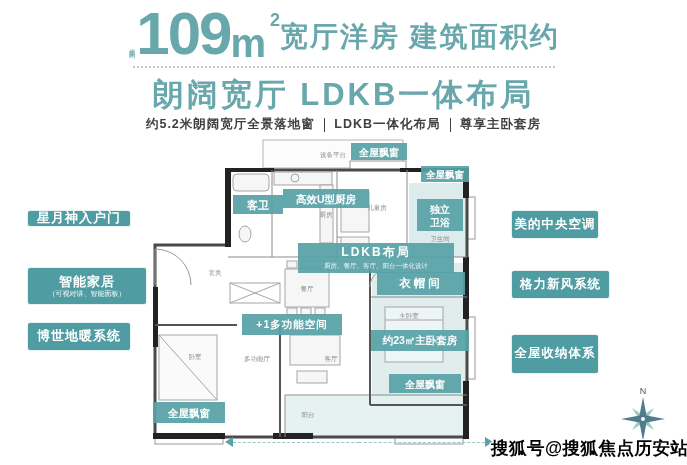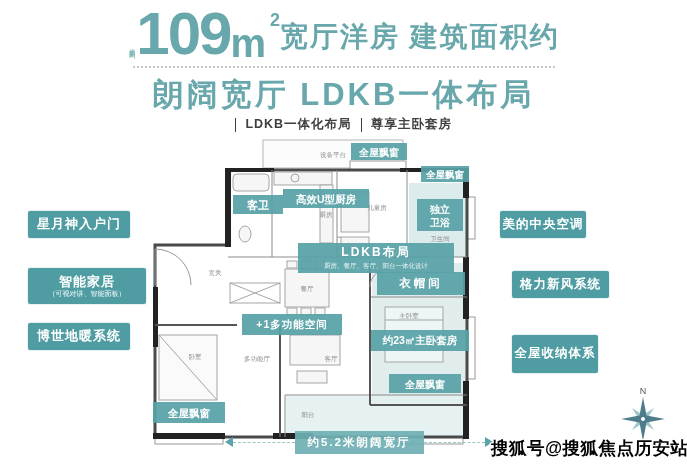--- a/index.html
+++ b/index.html
@@ -15,24 +15,24 @@
   .title-rest{font-size:28px;font-weight:bold;letter-spacing:2px;padding-bottom:3px;}
   .dotted-sep{position:absolute;top:66px;left:133px;width:422px;border-top:2px dotted #c8c8c8;}
   .subtitle{position:absolute;top:74px;left:0;right:0;text-align:center;font-size:31px;font-weight:bold;color:#68a7ab;letter-spacing:3px;}
   .feature-line{position:absolute;top:116px;left:0;right:0;display:flex;justify-content:center;align-items:center;gap:9px;color:#3f3f3f;font-size:12.5px;font-weight:bold;letter-spacing:1px;}
   .feature-sep{width:1.5px;height:14px;background:#3f3f3f;}
 
   
   .tag{position:absolute;background:#4f9da3;color:#fff;text-align:center;border-radius:2px;display:flex;flex-direction:column;justify-content:center;box-shadow:0 0 0 1px #e9f2f2;}
   .tag .lbl{font-size:13px;font-weight:bold;letter-spacing:1px;line-height:1.25;}
   .tag .sub{font-size:7px;letter-spacing:0;opacity:.95;line-height:1.2;}
-  .tag.l1{left:28px;top:211px;width:102px;height:27px;}
+  .tag.l1{left:28px;top:211px;width:102px;height:15px;}
   .tag.l2{left:28px;top:268px;width:118px;height:36px;}
   .tag.l3{left:28px;top:323px;width:102px;height:27px;}
-  .tag.r1{left:500px;top:211px;width:86px;height:27px;font-family:Liberation Serif, serif;}
+  .tag.r1{left:512px;top:211px;width:86px;height:27px;font-family:Liberation Serif, serif;}
   .tag.r2{left:512px;top:271px;width:97px;height:27px;}
   .tag.r3{left:512px;top:335px;width:86px;height:38px;}
   .tag.r1 .lbl,.tag.r2 .lbl,.tag.r3 .lbl{font-size:12.5px;}
 
   
   .plan{position:absolute;left:145px;top:137px;width:335px;height:310px;}
   .plan text{font-family:"Liberation Sans","DejaVu Sans",sans-serif;}
   .roomtxt{fill:#8a8a8a;font-size:6.5px;}
   .ovl{fill:#57a1a7;opacity:.93;}
   .ovltxt{fill:#ffffff;font-weight:bold;}
@@ -59,20 +59,21 @@
 
   <div class="title-row">
     <span class="area-prefix">建筑面积约</span>
     <span class="area-number">109</span>
     <span class="area-unit"><span>m</span><span class="area-exp">2</span></span>
     <span class="title-rest">宽厅洋房 建筑面积约</span>
   </div>
   <div class="dotted-sep"></div>
   <div class="subtitle">朗阔宽厅 LDKB一体布局</div>
   <div class="feature-line">
+    <span>约5.2米朗阔宽厅全景落地窗</span>
     <span class="feature-sep"></span>
     <span>LDKB一体化布局</span>
     <span class="feature-sep"></span>
     <span>尊享主卧套房</span>
   </div>
 
   <div class="tag l1">
       <span class="lbl">星月神入户门</span>
     </div>
   <div class="tag l2">
@@ -227,21 +228,20 @@
     </g>
     <g>
       <rect class="ovl" x="8" y="265" width="72" height="21"></rect>
       <text x="44" y="279.5" text-anchor="middle" class="ovltxt" font-size="10.5">全屋飘窗</text>
     </g>
   </svg>
 
   <div class="dimension">
     <span class="dim-arrow-left"></span>
     <span class="dim-line"></span>
-    <span class="dim-label">约5.2米朗阔宽厅</span>
     <span class="dim-line"></span>
     <span class="dim-arrow-right"></span>
   </div>
 
   <div class="compass">
     <div class="n">N</div>
     <svg width="46" height="46" viewBox="0 0 46 46">
       <polygon points="34,12 27,23 34,34 23,27 12,34 19,23 12,12 23,19" fill="#9fc6c9"></polygon>
       <polygon points="23,1 26.5,19.5 45,23 26.5,26.5 23,45 19.5,26.5 1,23 19.5,19.5" fill="#4e7c8a"></polygon>
       <circle cx="23" cy="23" r="2" fill="#fff"></circle>

